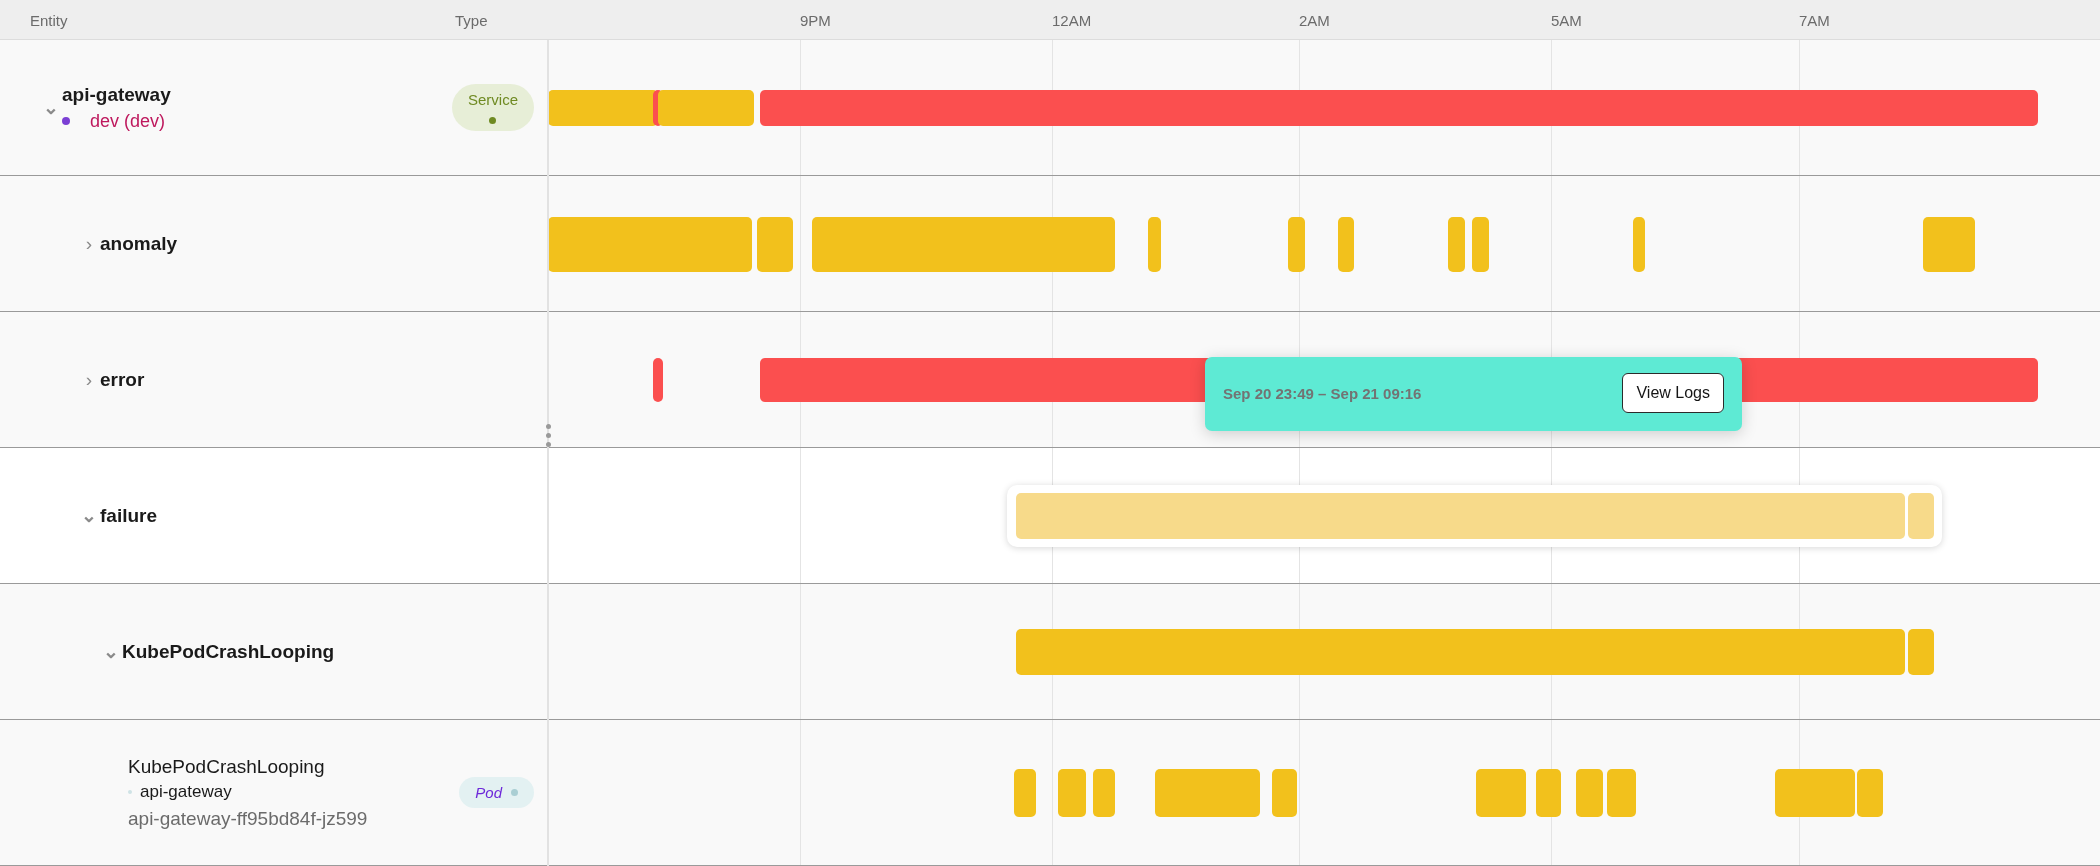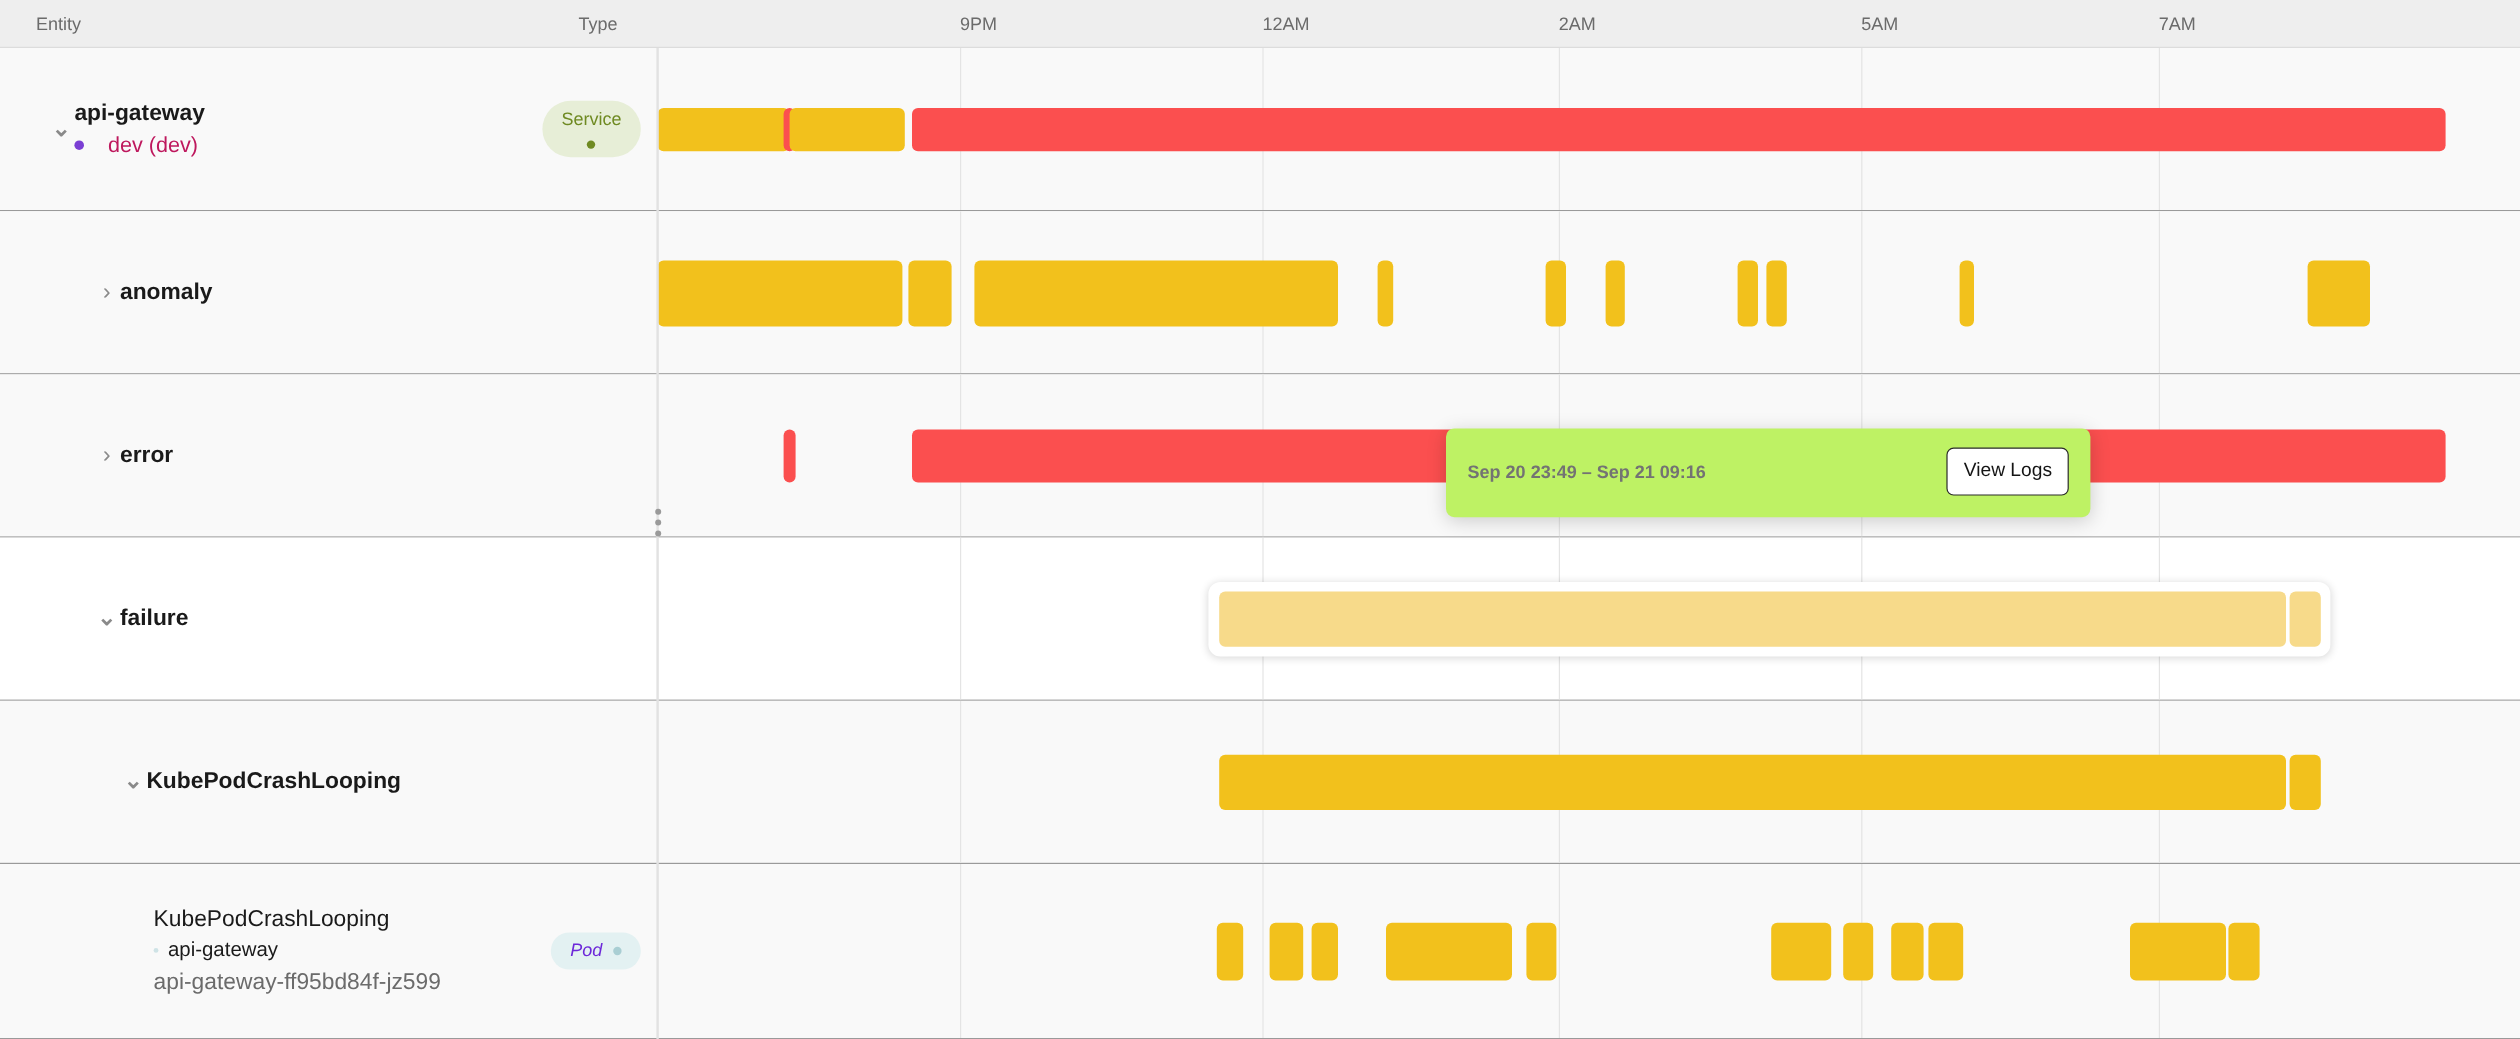--- a/index.html
+++ b/index.html
@@ -18,21 +18,21 @@
     position: absolute; left: 0; top: 0; width: 2100px; height: 40px;
     background: #eeeeee;
     border-bottom: 1px solid #dcdcdc;
     z-index: 6;
   }
   .header-entity {
     position: absolute; left: 30px; top: 12px;
     font-size: 15px; color: #6b6b6b;
   }
   .header-type {
-    position: absolute; left: 482px; top: 12px;
+    position: absolute; left: 455px; top: 12px;
     font-size: 15px; color: #6b6b6b;
   }
   .header-tick {
     position: absolute; top: 12px;
     font-size: 15px; color: #6b6b6b; white-space: nowrap;
   }
 
   
   .rows { position: absolute; left: 0; top: 40px; width: 2100px; height: 826px; }
   .row {
@@ -119,21 +119,21 @@
 
   .bar-highlight {
     position: absolute; border-radius: 10px;
     background: #ffffff;
     box-shadow: 0 1px 7px rgba(0,0,0,0.16);
   }
 
   
   .tooltip {
     position: absolute; left: 1205px; top: 357px;
-    width: 537px; background: #bef264;
+    width: 537px; background: #5eead4;
     border-radius: 7px;
     box-shadow: 0 3px 16px rgba(0,0,0,0.18);
     padding: 16px 18px 18px 18px;
     z-index: 30;
   }
   .tt-head { display: flex; align-items: center; justify-content: space-between; }
   .tt-range { font-size: 15px; font-weight: 700; color: #737373; }
   .tt-btn {
     border: 1px solid #2b2b2b; border-radius: 6px;
     background: #ffffff; color: #151515;

